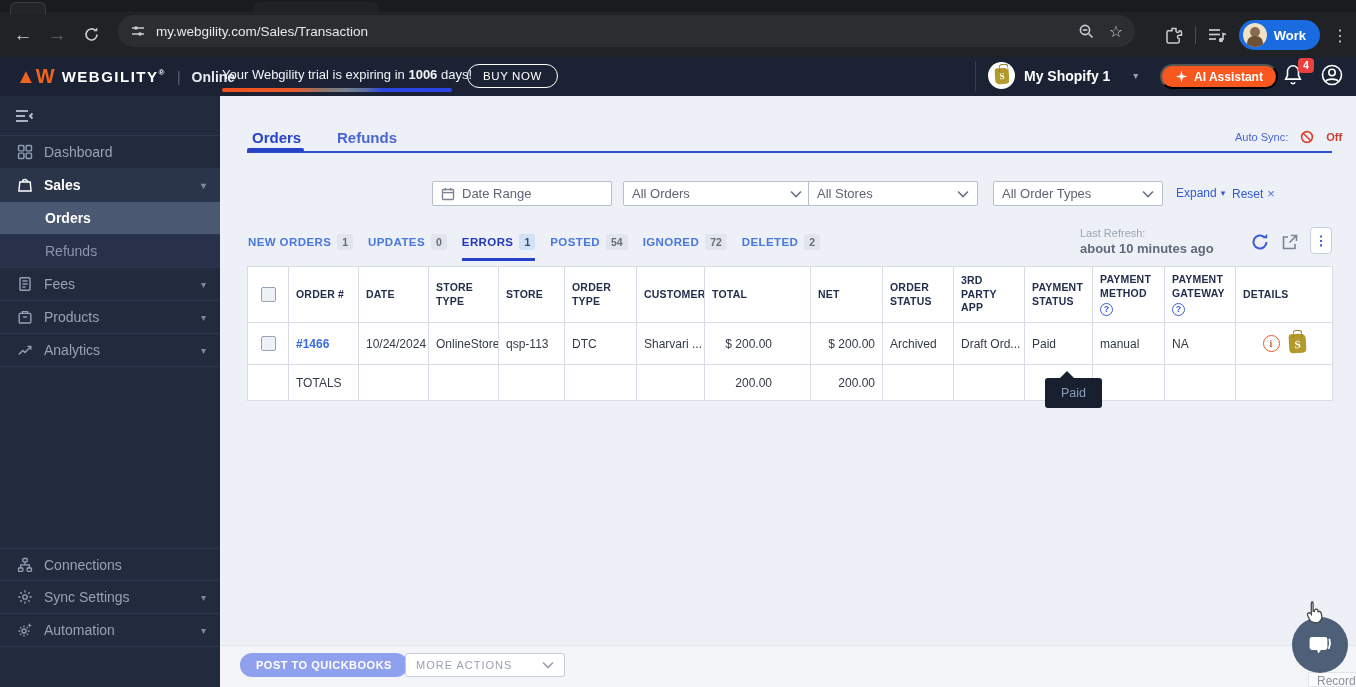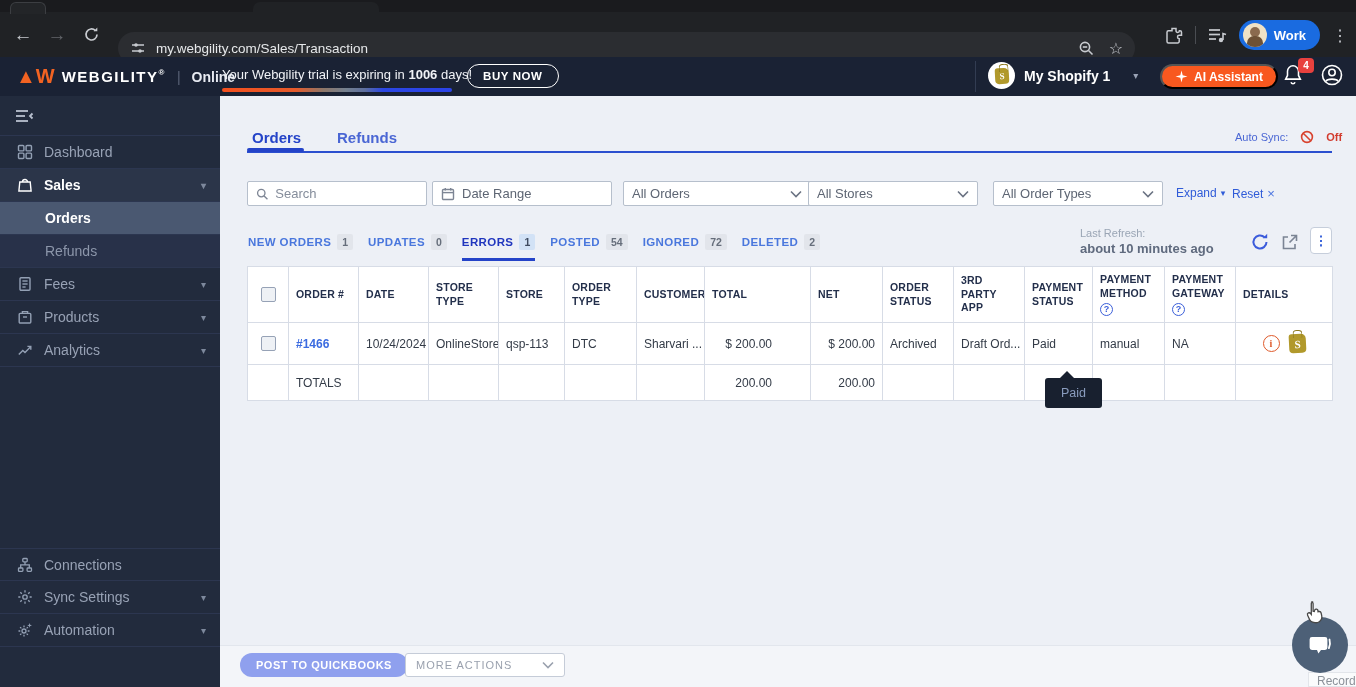--- a/index.html
+++ b/index.html
@@ -8,21 +8,21 @@
   .screen { position:relative; width:1356px; height:687px; overflow:hidden; }
 
   
   .chrome { position:absolute; top:0; left:0; width:1356px; height:57px; background:#202225; }
   .tabstrip { position:absolute; top:0; left:0; width:1356px; height:12px; background:#1a1b1e; }
   .mini-tab { position:absolute; left:10px; top:2px; width:36px; height:12px; border:1px solid #3c3e42; border-bottom:none; border-radius:6px 6px 0 0; background:#232528; }
   .active-tab { position:absolute; left:253px; top:2px; width:126px; height:10px; background:#202225; border-radius:7px 7px 0 0; }
   .toolbar { position:absolute; top:12px; left:0; width:1356px; height:45px; display:flex; align-items:center; }
   .nav-ic { width:34px; height:34px; display:flex; align-items:center; justify-content:center; color:#c8cbd0; font-size:19px; }
   .nav-ic.dim { color:#63666b; }
-  .urlbar { position:absolute; left:118px; top:20px; width:1017px; height:32px; background:#2b2d31; border-radius:16px; display:flex; align-items:center; padding:0 12px; }
+  .urlbar { position:absolute; left:118px; top:3px; width:1017px; height:32px; background:#2b2d31; border-radius:16px; display:flex; align-items:center; padding:0 12px; }
   .url-text { color:#e6e8ea; font-size:13.5px; margin-left:10px; flex:1; }
   .urlbar-right { display:flex; align-items:center; gap:14px; }
   .chrome-right { position:absolute; right:8px; top:7px; height:32px; display:flex; align-items:center; gap:12px; }
   .chrome-sep { width:1px; height:18px; background:#4a4d52; }
   .profile-pill { height:30px; background:#1a6be0; border-radius:15px; display:flex; align-items:center; gap:7px; padding:0 14px 0 4px; }
   .avatar { width:24px; height:24px; border-radius:50%; background:#f0e2c6; position:relative; overflow:hidden; }
   .avatar::before { content:""; position:absolute; left:7px; top:4px; width:10px; height:10px; border-radius:50%; background:#8a6a4e; }
   .avatar::after { content:""; position:absolute; left:4px; top:13px; width:16px; height:12px; border-radius:7px 7px 0 0; background:#6d5136; }
   .profile-label { color:#fff; font-size:13px; font-weight:700; }
   .dots-v { color:#c8cbd0; font-size:16px; letter-spacing:0; }
@@ -33,21 +33,21 @@
   .logo-w { color:#f26322; font-size:20px; font-weight:800; }
   .logo-text { color:#fff; font-size:15px; font-weight:800; letter-spacing:1.5px; }
   .logo-reg { color:#fff; font-size:8px; vertical-align:top; }
   .logo-sep { color:#5a6378; font-size:14px; margin:0 4px; }
   .logo-mode { color:#e8ebf2; font-size:14px; font-weight:600; }
   .trial { position:absolute; left:222px; top:10px; }
   .trial-text { color:#f1f3f7; font-size:13px; }
   .trial-days { font-weight:800; }
   .trial-bar { margin-top:6px; width:230px; height:4px; border-radius:2px;
     background:linear-gradient(90deg,#f4501e 0%,#e55a2b 32%,#8d7668 44%,#74808f 54%,#5e6f9e 62%,#2b46e4 70%,#2b43e8 100%); }
-  .buynow { position:absolute; left:467px; top:7px; height:24px; padding:0 15px; border:1.6px solid #fff; border-radius:14px; color:#fff; font-size:11.5px; font-weight:700; letter-spacing:.6px; display:flex; align-items:center; background:transparent; }
+  .buynow { position:absolute; left:467px; top:7px; height:24px; padding:0 15px; border:1.6px solid #fff; border-radius:14px; color:#fff; font-size:11.5px; font-weight:400; letter-spacing:.6px; display:flex; align-items:center; background:transparent; }
   .hdr-sep { position:absolute; left:975px; top:4px; width:1px; height:31px; background:#323c52; }
   .store-sel { position:absolute; left:988px; top:5px; display:flex; align-items:center; gap:9px; }
   .store-circ { width:27px; height:27px; border-radius:50%; background:#fff; display:flex; align-items:center; justify-content:center; }
   .store-name { color:#fff; font-size:14px; font-weight:700; }
   .store-caret { color:#9aa3b5; font-size:10px; margin-left:14px; }
   .ai-btn { position:absolute; left:1160px; top:7px; height:25px; padding:0 13px; border-radius:14px; background:#f8581f; color:#fff; font-size:12px; font-weight:600; display:flex; align-items:center; gap:6px; }
   .bell-wrap { position:absolute; left:1282px; top:6px; width:26px; height:26px; }
   .bell-badge { position:absolute; right:-6px; top:-5px; min-width:16px; height:15px; background:#e8413e; border-radius:4px; color:#fff; font-size:10px; font-weight:700; display:flex; align-items:center; justify-content:center; padding:0 3px; }
   .acct-wrap { position:absolute; left:1320px; top:6px; width:24px; height:24px; }
 
@@ -370,29 +370,20 @@
       <span class="as-lbl">Auto Sync:</span>
       <svg width="14" height="14" viewBox="0 0 14 14">
           <g fill="none" stroke="#d8432f" stroke-width="1.6">
             <circle cx="7" cy="7" r="5.4"></circle>
             <line x1="3.2" y1="3.2" x2="10.8" y2="10.8"></line>
           </g>
         </svg>
       <span class="as-off">Off</span>
     </div>
 
-    <div class="filterbox fb-search">
-      <svg width="14" height="14" viewBox="0 0 14 14">
-          <g fill="none" stroke="#7d8594" stroke-width="1.5">
-            <circle cx="6" cy="6" r="4.2"></circle>
-            <line x1="9.2" y1="9.2" x2="13" y2="13"></line>
-          </g>
-        </svg>
-      <input type="text" placeholder="Search" style="">
-    </div>
     <div class="filterbox fb-date">
       <svg width="14" height="14" viewBox="0 0 14 14">
           <g fill="none" stroke="#7d8594" stroke-width="1.4">
             <rect x="1.5" y="2.5" width="11" height="10" rx="1"></rect>
             <line x1="4.3" y1="1" x2="4.3" y2="3.6"></line>
             <line x1="9.7" y1="1" x2="9.7" y2="3.6"></line>
             <line x1="1.5" y1="5.6" x2="12.5" y2="5.6"></line>
           </g>
         </svg>
       <span>Date Range</span>

